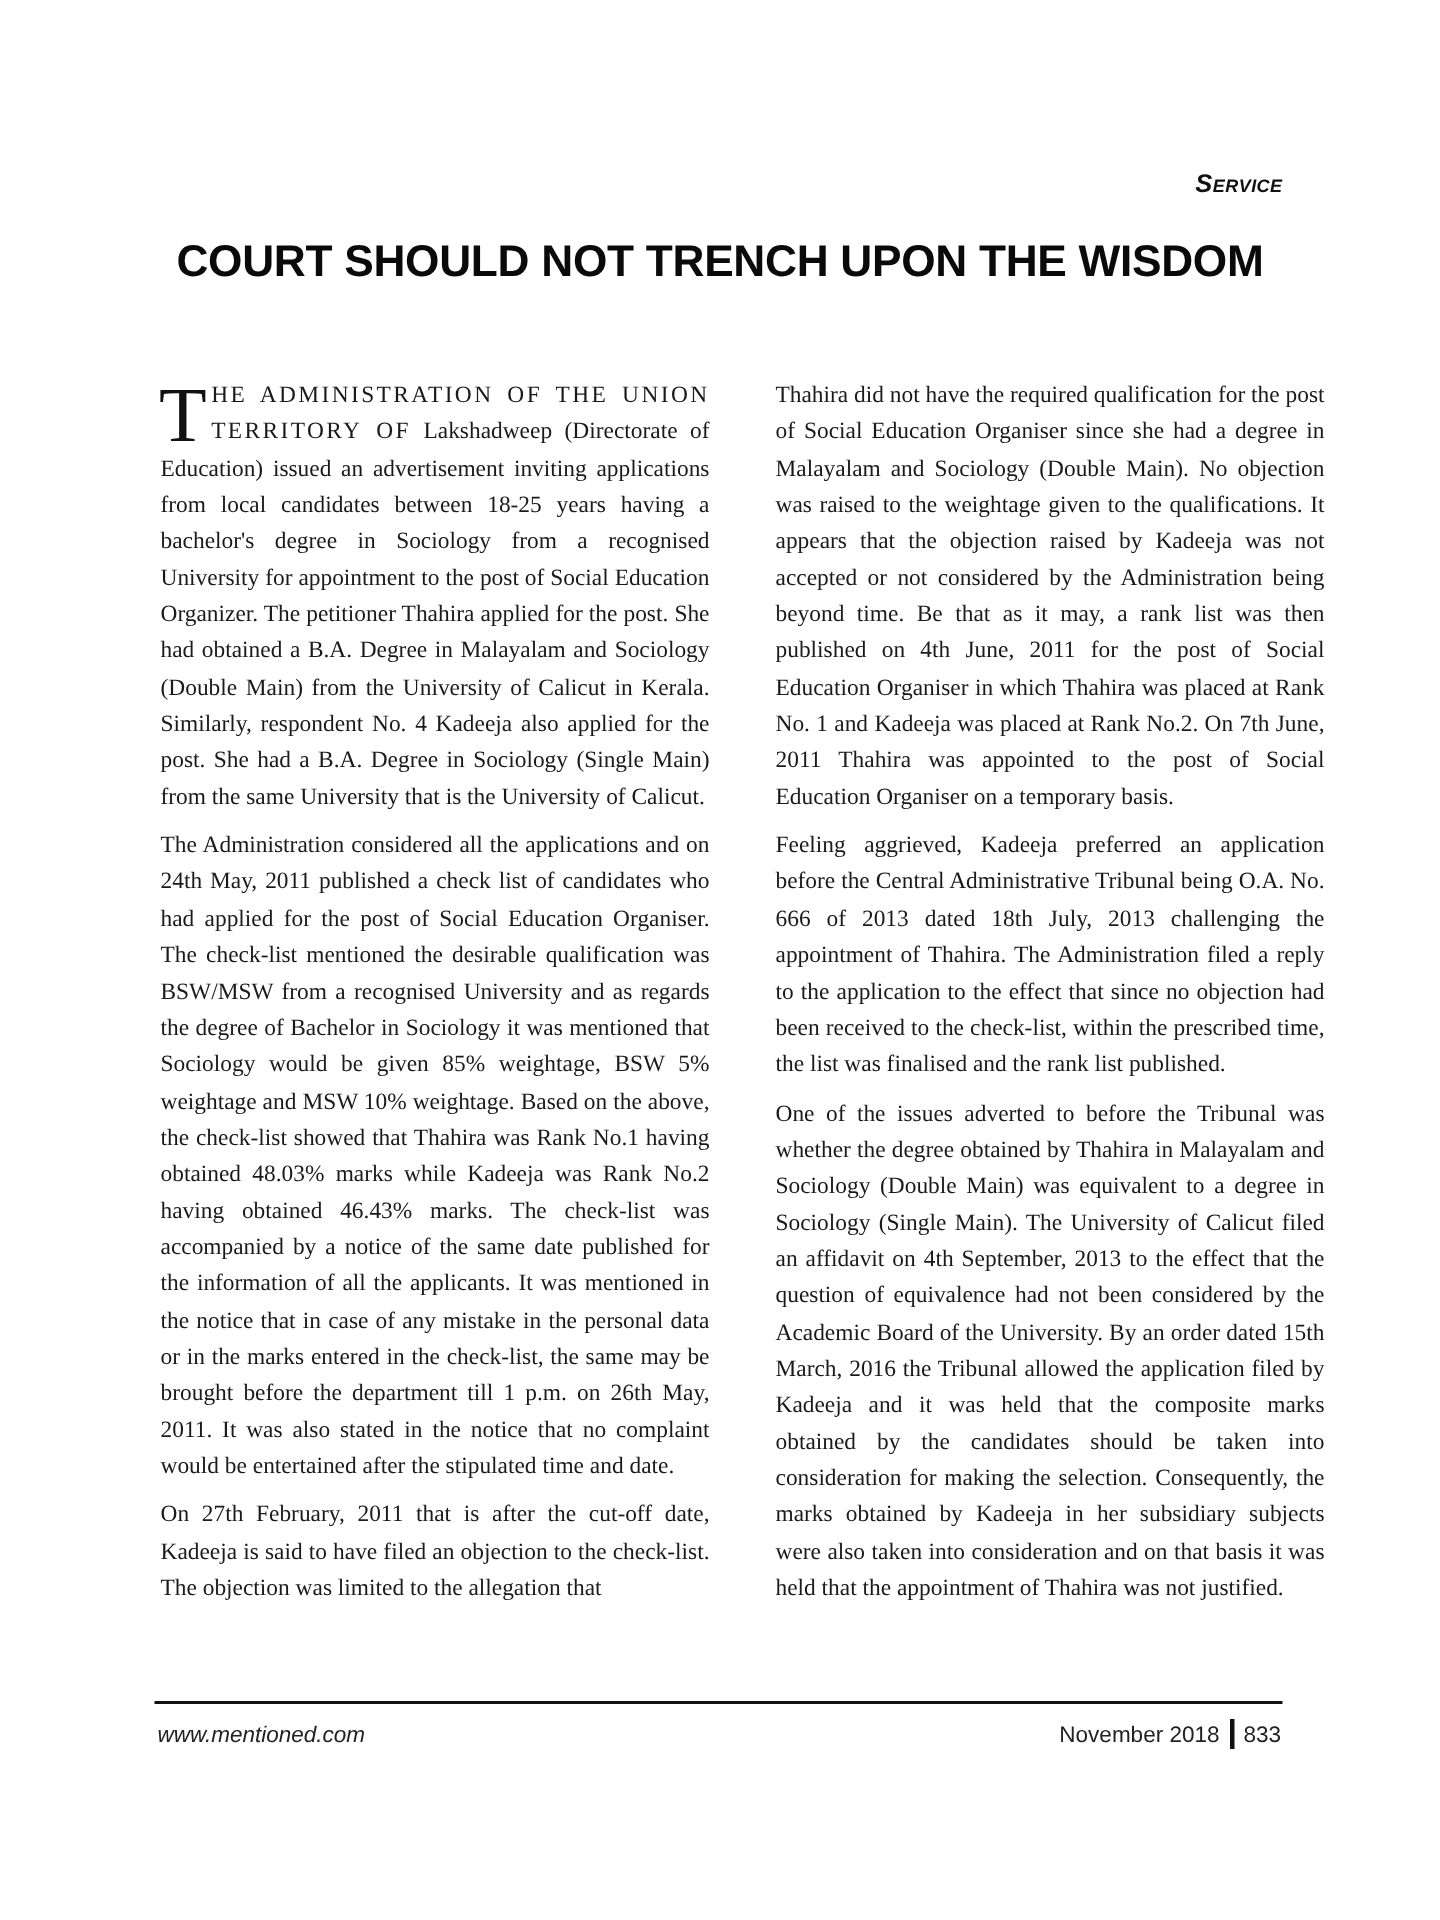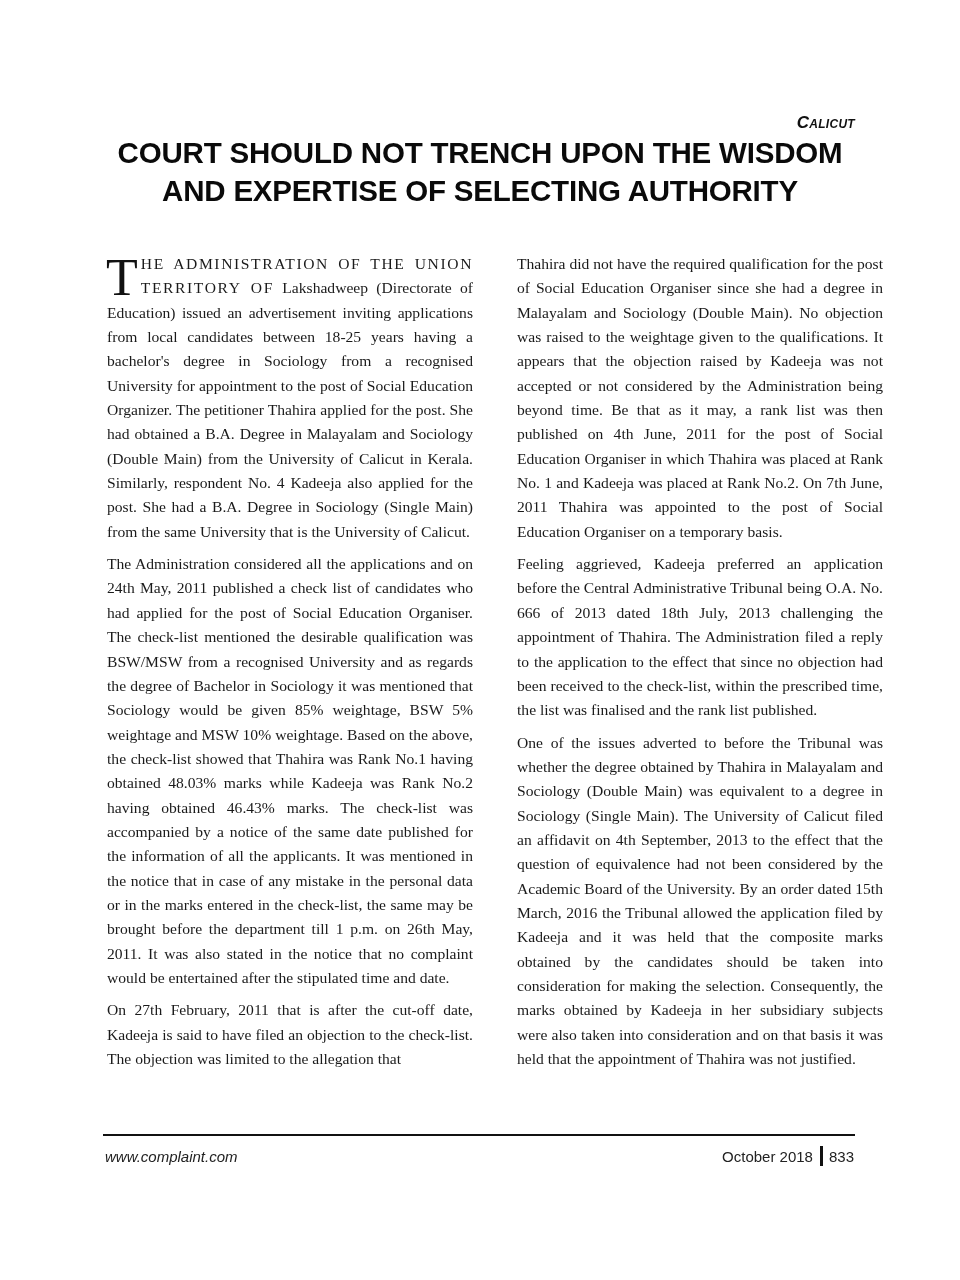--- a/index.html
+++ b/index.html
@@ -23,21 +23,21 @@
       font-weight: bold;
       font-size: 17px;
       letter-spacing: 0.3px;
       font-variant: small-caps;
       color: #111;
     }
     .title {
       position: absolute;
       left: 100px;
       width: 760px;
-      top: 134px;
+      top: 156px;
       text-align: center;
       font-family: "Liberation Sans", sans-serif;
       font-weight: bold;
       font-size: 29.5px;
       line-height: 38px;
       letter-spacing: -0.2px;
       color: #0a0a0a;
       margin: 0;
     }
     .title span { display: block; }
@@ -98,40 +98,39 @@
       display: inline-block;
       width: 3px;
       height: 20px;
       background: #111;
       margin: 0 6px 0 7px;
     }
   </style>
 </head>
 <body>
 
-<div class="section-label">Calicut</div>
+<div class="section-label">Service</div>
 
 <h1 class="title">
   <span>COURT SHOULD NOT TRENCH UPON THE WISDOM</span>
-  <span>AND EXPERTISE OF SELECTING AUTHORITY</span>
 </h1>
 
 <div class="col left">
   <p><span class="dropcap">T</span><span class="lead-caps">HE ADMINISTRATION OF THE UNION TERRITORY OF</span><span> Lakshadweep (Directorate of Education) issued an advertisement inviting applications from local candidates between 18-25 years having a bachelor's degree in Sociology from a recognised University for appointment to the post of Social Education Organizer. The petitioner Thahira applied for the post. She had obtained a B.A. Degree in Malayalam and Sociology (Double Main) from the University of Calicut in Kerala. Similarly, respondent No. 4 Kadeeja also applied for the post. She had a B.A. Degree in Sociology (Single Main) from the same University that is the University of Calicut.</span></p>
   <p>The Administration considered all the applications and on 24th May, 2011 published a check list of candidates who had applied for the post of Social Education Organiser. The check-list mentioned the desirable qualification was BSW/MSW from a recognised University and as regards the degree of Bachelor in Sociology it was mentioned that Sociology would be given 85% weightage, BSW 5% weightage and MSW 10% weightage. Based on the above, the check-list showed that Thahira was Rank No.1 having obtained 48.03% marks while Kadeeja was Rank No.2 having obtained 46.43% marks. The check-list was accompanied by a notice of the same date published for the information of all the applicants. It was mentioned in the notice that in case of any mistake in the personal data or in the marks entered in the check-list, the same may be brought before the department till 1 p.m. on 26th May, 2011. It was also stated in the notice that no complaint would be entertained after the stipulated time and date.</p>
   <p>On 27th February, 2011 that is after the cut-off date, Kadeeja is said to have filed an objection to the check-list. The objection was limited to the allegation that</p>
 </div>
 
 <div class="col right">
   <p>Thahira did not have the required qualification for the post of Social Education Organiser since she had a degree in Malayalam and Sociology (Double Main). No objection was raised to the weightage given to the qualifications. It appears that the objection raised by Kadeeja was not accepted or not considered by the Administration being beyond time. Be that as it may, a rank list was then published on 4th June, 2011 for the post of Social Education Organiser in which Thahira was placed at Rank No. 1 and Kadeeja was placed at Rank No.2. On 7th June, 2011 Thahira was appointed to the post of Social Education Organiser on a temporary basis.</p>
   <p>Feeling aggrieved, Kadeeja preferred an application before the Central Administrative Tribunal being O.A. No. 666 of 2013 dated 18th July, 2013 challenging the appointment of Thahira. The Administration filed a reply to the application to the effect that since no objection had been received to the check-list, within the prescribed time, the list was finalised and the rank list published.</p>
   <p>One of the issues adverted to before the Tribunal was whether the degree obtained by Thahira in Malayalam and Sociology (Double Main) was equivalent to a degree in Sociology (Single Main). The University of Calicut filed an affidavit on 4th September, 2013 to the effect that the question of equivalence had not been considered by the Academic Board of the University. By an order dated 15th March, 2016 the Tribunal allowed the application filed by Kadeeja and it was held that the composite marks obtained by the candidates should be taken into consideration for making the selection. Consequently, the marks obtained by Kadeeja in her subsidiary subjects were also taken into consideration and on that basis it was held that the appointment of Thahira was not justified.</p>
 </div>
 
 <div class="rule"></div>
 
-<div class="footer-url">www.complaint.com</div>
+<div class="footer-url">www.mentioned.com</div>
 
 <div class="footer-right">
-  <span>October 2018</span>
+  <span>November 2018</span>
   <span class="footer-sep"></span>
   <span>833</span>
 </div>
 
 </body></html>

